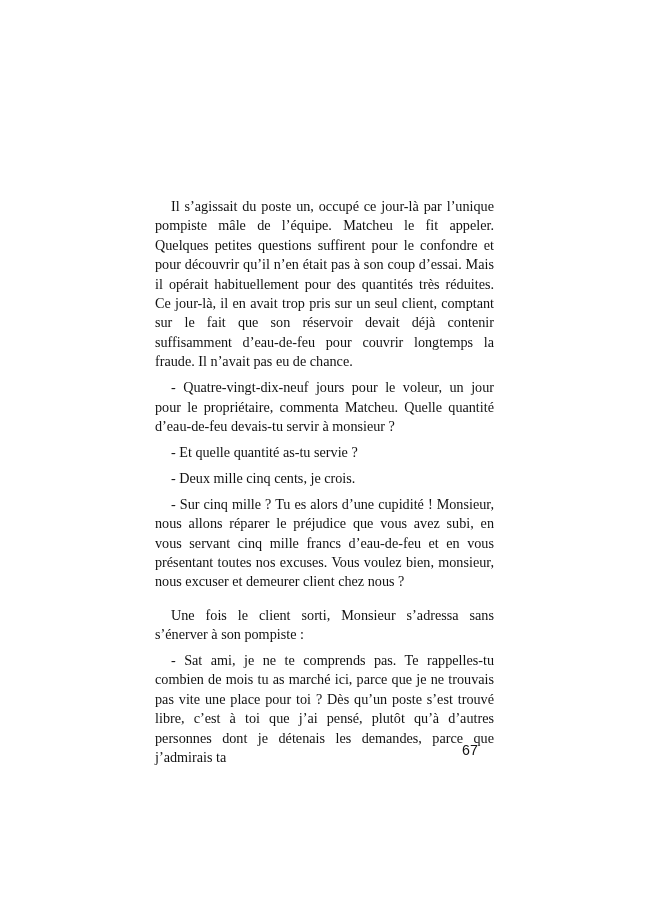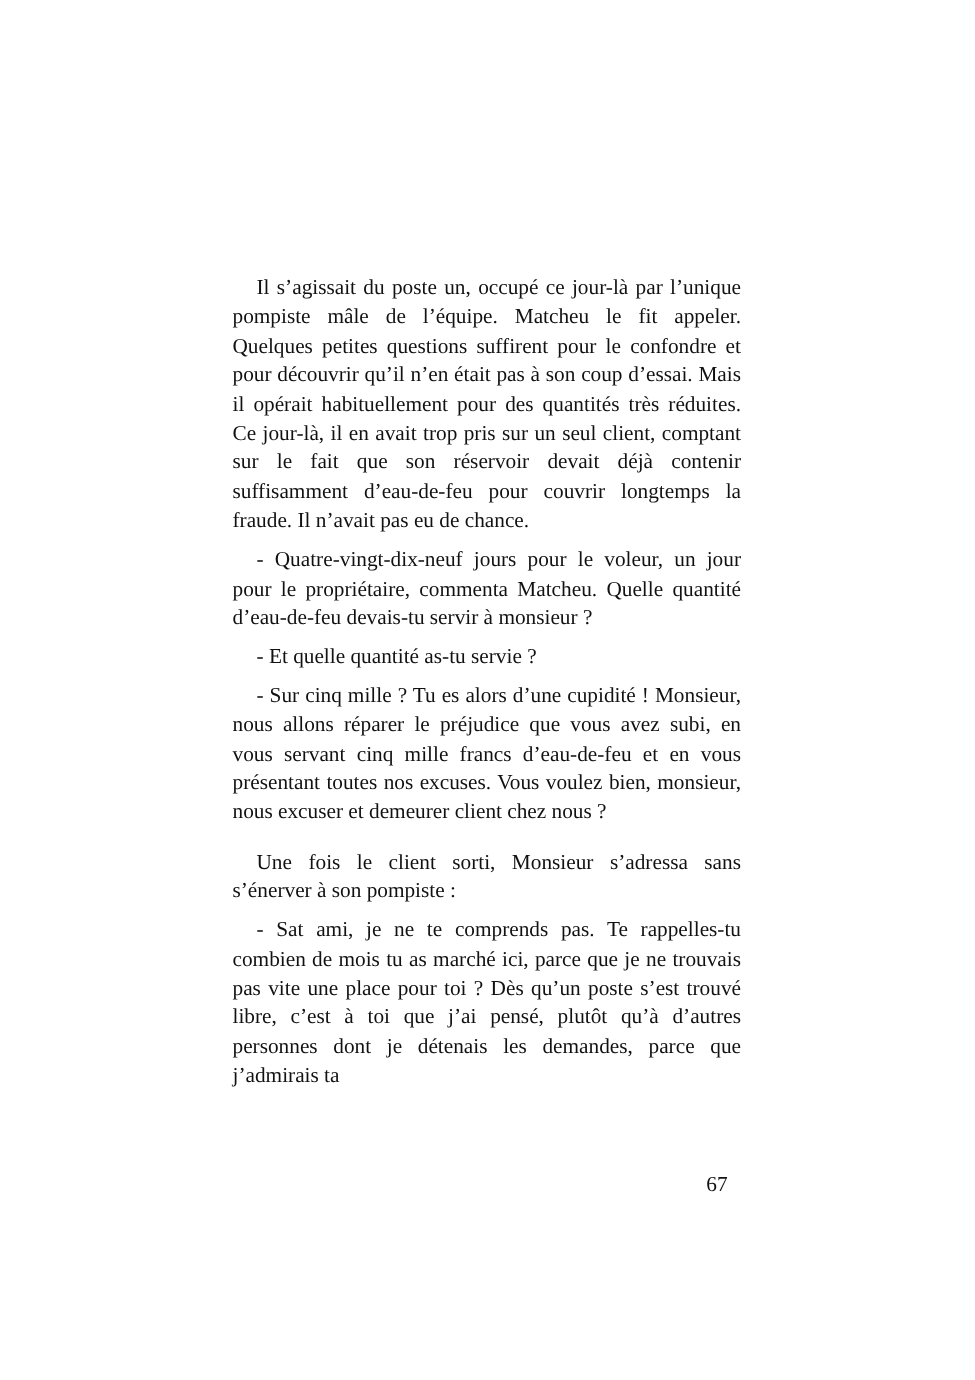--- a/index.html
+++ b/index.html
@@ -15,54 +15,55 @@
     }
     .page {
       position: absolute;
       left: 0; top: 0;
       width: 650px; height: 920px;
       background: #ffffff;
     }
     .text-block {
       position: absolute;
       left: 155px;
-      top: 183px;
+      top: 197px;
       width: 339px;
       font-family: "Liberation Serif", serif;
       font-size: 14.2px;
       line-height: 19.4px;
       color: #111111;
       text-align: justify;
       hyphens: none;
     }
     .text-block p {
       margin: 0 0 6.5px 0;
       text-indent: 16px;
     }
     .text-block p.gap-before {
       margin-top: 14px;
     }
     .page-number {
       position: absolute;
       left: 462px;
-      top: 781px;
+      top: 741px;
       width: 32px;
-      text-align: center;
-      font-family: Liberation Serif, serif;
+      text-align: left;
+      font-family: Liberation Sans, sans-serif;
       font-size: 14.2px;
       line-height: 18px;
       color: #111111;
     }
   </style>
 </head>
 <body>
 
 <div class="page">
   <div class="text-block">
     <p>Il s’agissait du poste un, occupé ce jour-là par l’unique pompiste mâle de l’équipe. Matcheu le fit appeler. Quelques petites questions suffirent pour le confondre et pour découvrir qu’il n’en était pas à son coup d’essai. Mais il opérait habituellement pour des quantités très réduites. Ce jour-là, il en avait trop pris sur un seul client, comptant sur le fait que son réservoir devait déjà contenir suffisamment d’eau-de-feu pour couvrir longtemps la fraude. Il n’avait pas eu de chance.</p>
     <p>- Quatre-vingt-dix-neuf jours pour le voleur, un jour pour le propriétaire, commenta Matcheu. Quelle quantité d’eau-de-feu devais-tu servir à monsieur ?</p>
     <p>- Et quelle quantité as-tu servie ?</p>
+    <p>- Deux mille cinq cents, je crois.</p>
     <p>- Sur cinq mille ? Tu es alors d’une cupidité ! Monsieur, nous allons réparer le préjudice que vous avez subi, en vous servant cinq mille francs d’eau-de-feu et en vous présentant toutes nos excuses. Vous voulez bien, monsieur, nous excuser et demeurer client chez nous ?</p>
     <p class="gap-before">Une fois le client sorti, Monsieur s’adressa sans s’énerver à son pompiste :</p>
     <p>- Sat ami, je ne te comprends pas. Te rappelles-tu combien de mois tu as marché ici, parce que je ne trouvais pas vite une place pour toi ? Dès qu’un poste s’est trouvé libre, c’est à toi que j’ai pensé, plutôt qu’à d’autres personnes dont je détenais les demandes, parce que j’admirais ta</p>
   </div>
   <div class="page-number">67</div>
 </div>
 
 </body></html>

